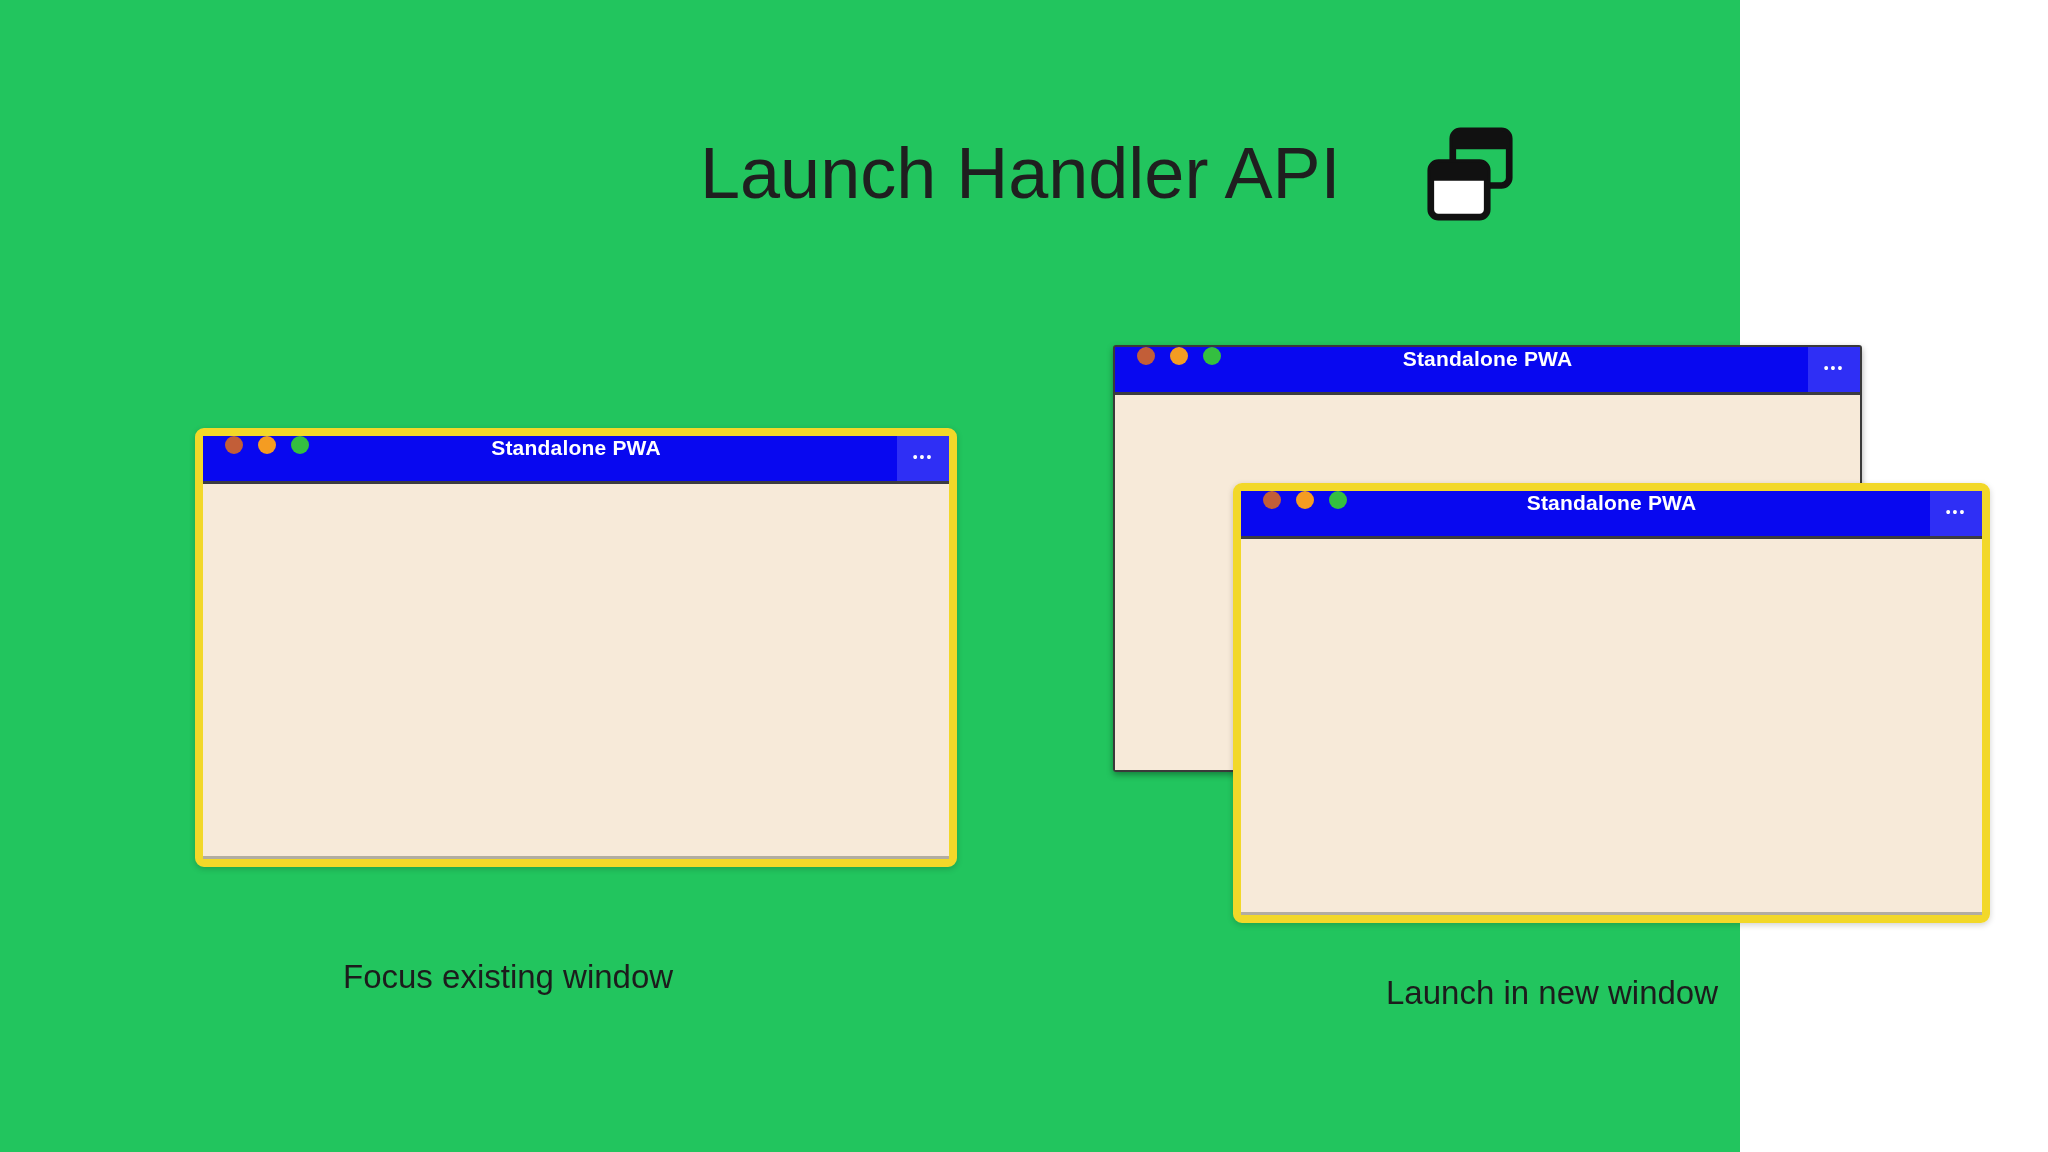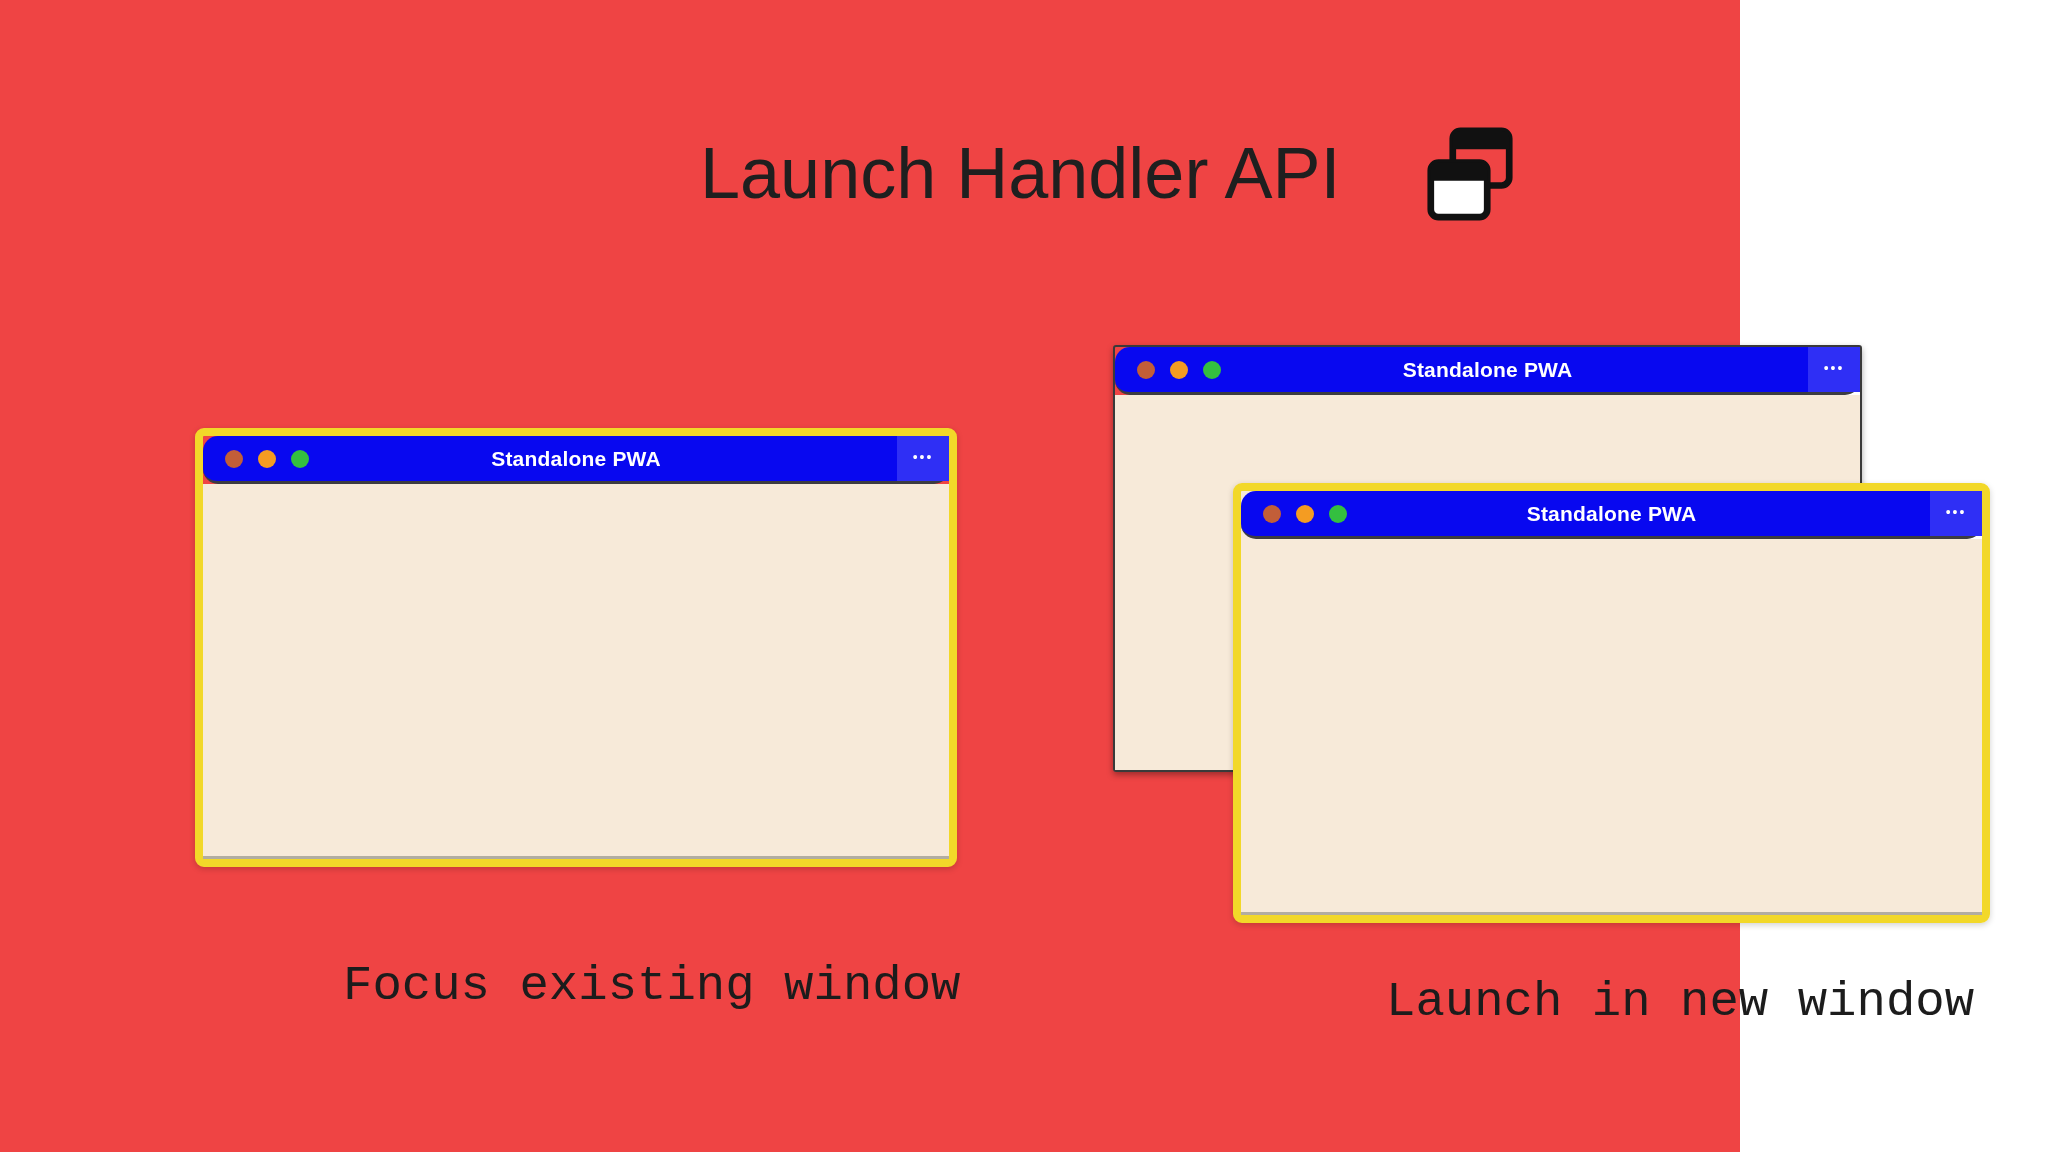--- a/index.html
+++ b/index.html
@@ -1,47 +1,47 @@
 <!DOCTYPE html>
 <html><head>
 <meta charset="utf-8">
 <style>
   * { box-sizing: border-box; margin: 0; padding: 0; }
   html, body { width: 2048px; height: 1152px; background: #ffffff; overflow: hidden;
                font-family: "Liberation Sans", sans-serif; }
-  .canvas { position: absolute; left: 0; top: 0; width: 1740px; height: 1152px; background: #ef4444; }
+  .canvas { position: absolute; left: 0; top: 0; width: 1740px; height: 1152px; background: #22c55e; }
 
   
   .page-header { position: absolute; left: 700px; top: 134px; display: flex; align-items: flex-start; }
   .page-title { font-size: 72px; font-weight: 400; color: #1f1f1f; line-height: 1.1; white-space: nowrap; }
   .windows-icon { margin-left: 86px; margin-top: -8px; }
 
   
   .pwa-window { position: absolute; display: flex; flex-direction: column; }
   .win-focused { border: 8px solid #f2d829; border-radius: 9px; box-shadow: 0 2px 6px rgba(0,0,0,0.18); }
   .win-background { border: 2px solid #3a3a3a; border-radius: 3px; box-shadow: 0 3px 6px rgba(0,0,0,0.35); }
 
   .titlebar { position: relative; flex: 0 0 48px; height: 48px; background: #0808f0;
-              display: flex; align-items: center; border-bottom: 3px solid #3c3c42; border-radius: 15px; }
+              display: flex; align-items: flex-start; border-bottom: 3px solid #3c3c42; }
   .traffic { display: flex; gap: 15px; margin-left: 22px; position: relative; z-index: 2; }
   .dot { width: 18px; height: 18px; border-radius: 50%; display: inline-block; }
   .dot-red    { background: #c25e38; }
   .dot-orange { background: #f49c22; }
   .dot-green  { background: #34bf40; }
   .tb-title { position: absolute; left: 0; right: 0; text-align: center; color: #ffffff;
               font-size: 21px; font-weight: 700; letter-spacing: 0.2px; }
   .menu-box { position: absolute; right: 0; top: 0; height: 100%; width: 52px; background: #2f2ff5;
               display: flex; align-items: center; justify-content: center; z-index: 2; }
   .menu-glyph { color: #ffffff; font-size: 14px; letter-spacing: 2px; line-height: 1; padding-bottom: 4px; }
 
   .pwa-body { flex: 1; background: #f7ead9; }
   .win-focused .pwa-body { border-bottom: 3px solid #b2ada1; }
 
   
-  .caption { position: absolute; font-size: 49px; font-weight: 400; color: #1c1c1c; white-space: nowrap; font-family: Liberation Mono, monospace; }
+  .caption { position: absolute; font-size: 33px; font-weight: 400; color: #1c1c1c; white-space: nowrap; }
 
   
   #win-existing { left: 195px; top: 428px; width: 762px; height: 439px; z-index: 2; }
   #win-back     { left: 1113px; top: 345px; width: 749px; height: 427px; z-index: 1; }
   #win-front    { left: 1233px; top: 483px; width: 757px; height: 440px; z-index: 3; }
 
   #caption-left  { left: 343px; top: 958px; }
   #caption-right { left: 1386px; top: 958px; margin-top: 16px; }
 </style>
 </head>

